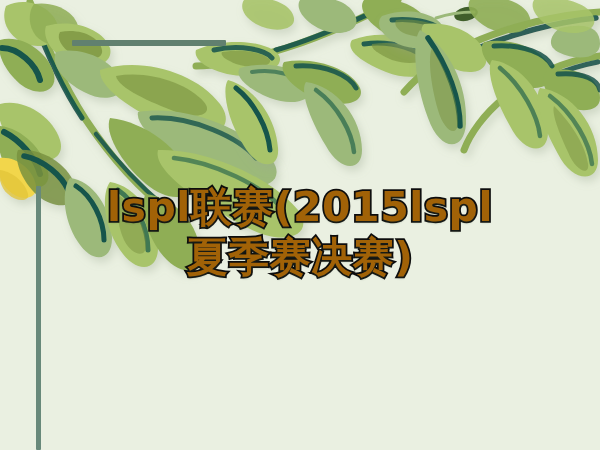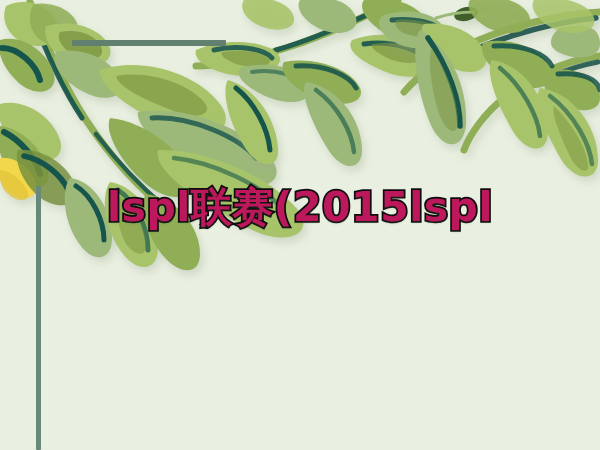--- a/index.html
+++ b/index.html
@@ -59,21 +59,21 @@
     padding: 0 24px;
     box-sizing: border-box;
   }
   .title-line {
     display: block;
     font-family: "DejaVu Sans", "Liberation Sans", sans-serif;
     font-weight: bold;
     font-size: 41px;
     line-height: 50px;
     letter-spacing: 0.5px;
-    color: #be185d;
+    color: #a16207;
     white-space: nowrap;
     -webkit-text-stroke: 3.5px #0d0d0d;
     paint-order: stroke fill;
     text-shadow:
       0 2px 2px rgba(60, 80, 55, 0.25);
   }
   .title-line.second {
     font-size: 41px;
   }
 </style>
@@ -204,15 +204,16 @@
       <path d="M 470 0 C 498 -8, 526 2, 530 18 C 534 32, 510 38, 488 28 C 470 18, 466 6, 470 0 Z" fill="#8fae55" opacity="0.9"></path>
       <path d="M 534 0 C 562 -6, 590 4, 594 18 C 598 32, 574 38, 552 28 C 534 18, 530 6, 534 0 Z" fill="#a8c46a" opacity="0.85"></path>
     </g>
   </svg>
 
   <div class="rule-h"></div>
   <div class="rule-v"></div>
 
   <div class="title-wrap">
     <span class="title-line first">lspl联赛(2015lspl</span>
+    <span class="title-line second">夏季赛决赛)</span>
   </div>
 
 </div>
 
 </body></html>

